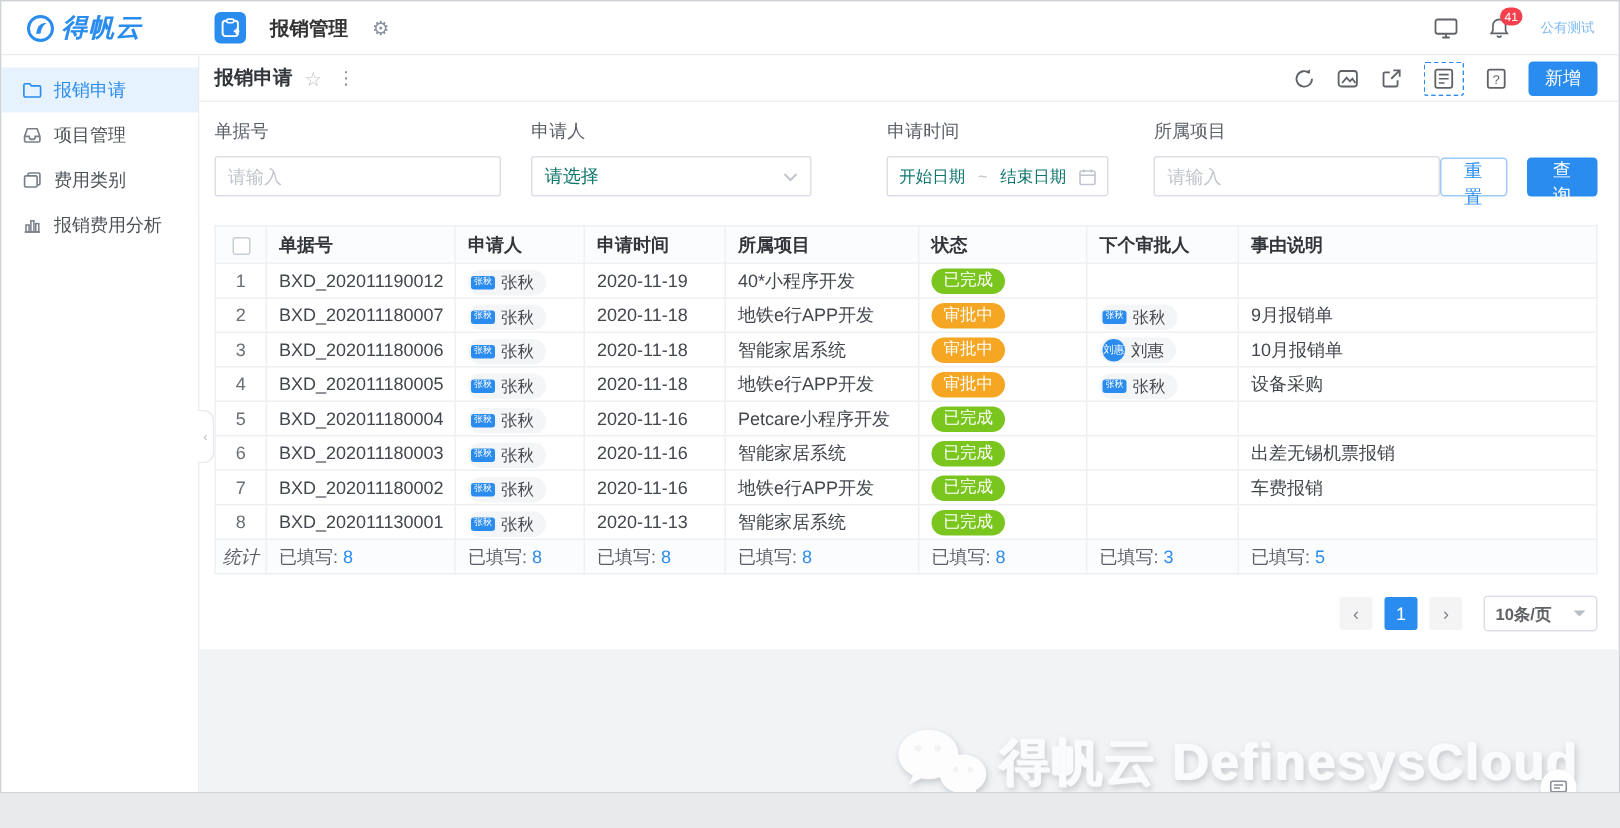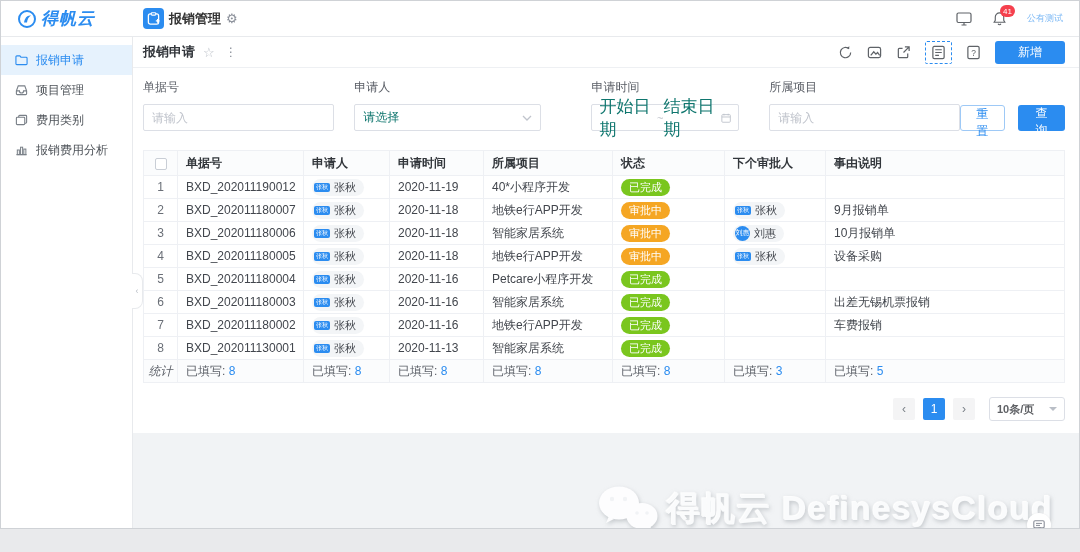--- a/index.html
+++ b/index.html
@@ -4,21 +4,21 @@
 <style>
   * { box-sizing: border-box; margin: 0; padding: 0; }
   body { font-family: "Liberation Sans", sans-serif; background:#e9eaec; }
   .page { width:1080px; height:529px; background:#fff; border:1px solid #cfd2d6;
           position:relative; overflow:hidden; }
 
   
   .topbar { height:36px; display:flex; align-items:center; border-bottom:1px solid #e8eaed; background:#fff; }
   .logo { width:132px; display:flex; align-items:center; gap:4px; padding-left:16px; cursor:pointer; }
   .logo-text { color:#2b8cf0; font-size:17px; font-weight:bold; font-style:italic; letter-spacing:1px; }
-  .app-switch { display:flex; align-items:center; gap:5px; padding-left:10px; }
+  .app-switch { display:flex; align-items:center; gap:16px; padding-left:10px; }
   .app-icon { width:21px; height:21px; background:#2b8cf0; border-radius:4px; display:flex; align-items:center; justify-content:center; }
   .app-name { font-size:13px; color:#333; font-weight:bold; }
   .gear { color:#8a8f99; font-size:13px; cursor:pointer; line-height:1; }
   .topbar-right { margin-left:auto; display:flex; align-items:center; gap:20px; padding-right:16px; }
   .tb-icon { color:#5f6368; cursor:pointer; display:flex; }
   .bell-wrap { position:relative; }
   .badge { position:absolute; top:-6px; left:8px; background:#f5404d; color:#fff; font-size:8px;
            min-width:15px; height:12px; border-radius:7px; display:flex; align-items:center; justify-content:center;
            padding:0 3px; font-style:normal; }
   .env { font-size:9px; color:#7db9f5; cursor:pointer; }
@@ -39,33 +39,33 @@
 
   
   .title-bar { height:31px; display:flex; align-items:center; padding:0 14px 0 10px; border-bottom:1px solid #eef0f3; }
   .page-title { font-size:13px; color:#32363b; font-weight:bold; }
   .star { color:#b9bec6; font-size:13px; margin-left:8px; cursor:pointer; }
   .more-dots { color:#8a8f99; font-size:12px; margin-left:10px; cursor:pointer; letter-spacing:0; }
   .title-actions { margin-left:auto; display:flex; align-items:center; gap:14px; }
   .t-icon { color:#5f6368; cursor:pointer; display:flex; }
   .dotted-box { border:1px dashed #2b8cf0; padding:3px 5px; display:flex; border-radius:2px; }
   .btn-primary { background:#2b8cf0; color:#fff; border:none; border-radius:3px; font-size:12px;
-                 height:23px; padding:0 23px; cursor:pointer; font-family:inherit; }
+                 height:23px; padding:0 11px; cursor:pointer; font-family:inherit; }
 
   
   .filters { display:flex; align-items:flex-end; padding:11px 14px 13px 10px; background:#fff; }
   .fgroup { display:flex; flex-direction:column; }
   .flabel { font-size:12px; color:#5a5e66; margin-bottom:8px; }
   .fctrl { height:27px; border:1px solid #dcdfe6; border-radius:2px; font-size:12px; color:#333;
            padding:0 8px; width:100%; background:#fff; font-family:inherit; }
   .fctrl::placeholder { color:#c0c4cc; }
   .fselect { display:flex; align-items:center; justify-content:space-between; cursor:pointer; }
   .ph { color:#0f766e; font-size:12px; }
   .fdate { display:flex; align-items:center; justify-content:space-between; padding:0 7px; cursor:pointer; }
-  .fdate .ph { font-size:17px; }
+  .fdate .ph { font-size:11px; }
   .sep { color:#c0c4cc; font-size:11px; }
   .g1 { width:194px; margin-right:20px; } .g2 { width:190px; margin-right:50px; }
   .g3 { width:150px; margin-right:30px; } .g4 { width:193px; }
   .fbtns { margin-left:auto; display:flex; gap:13px; }
   .btn-outline { background:#fff; border:1px solid #9ec9f6; color:#2b8cf0; border-radius:3px;
                  font-size:12px; height:26px; padding:0 10px; cursor:pointer; font-family:inherit; }
   .btn-search { height:26px; padding:0 12px; }
 
   
   .table-wrap { margin:6px 14px 0 10px; }

